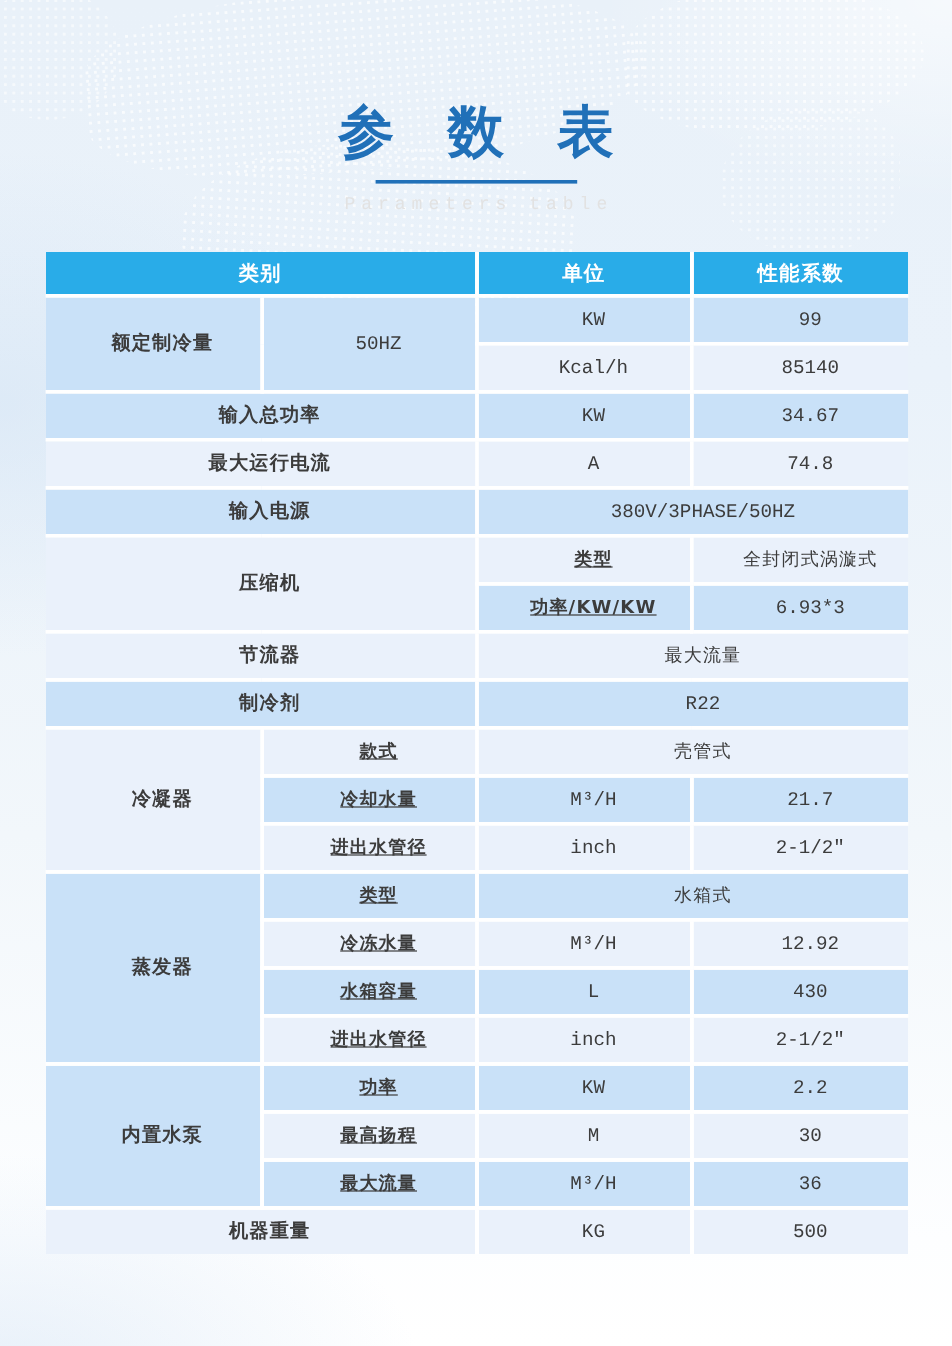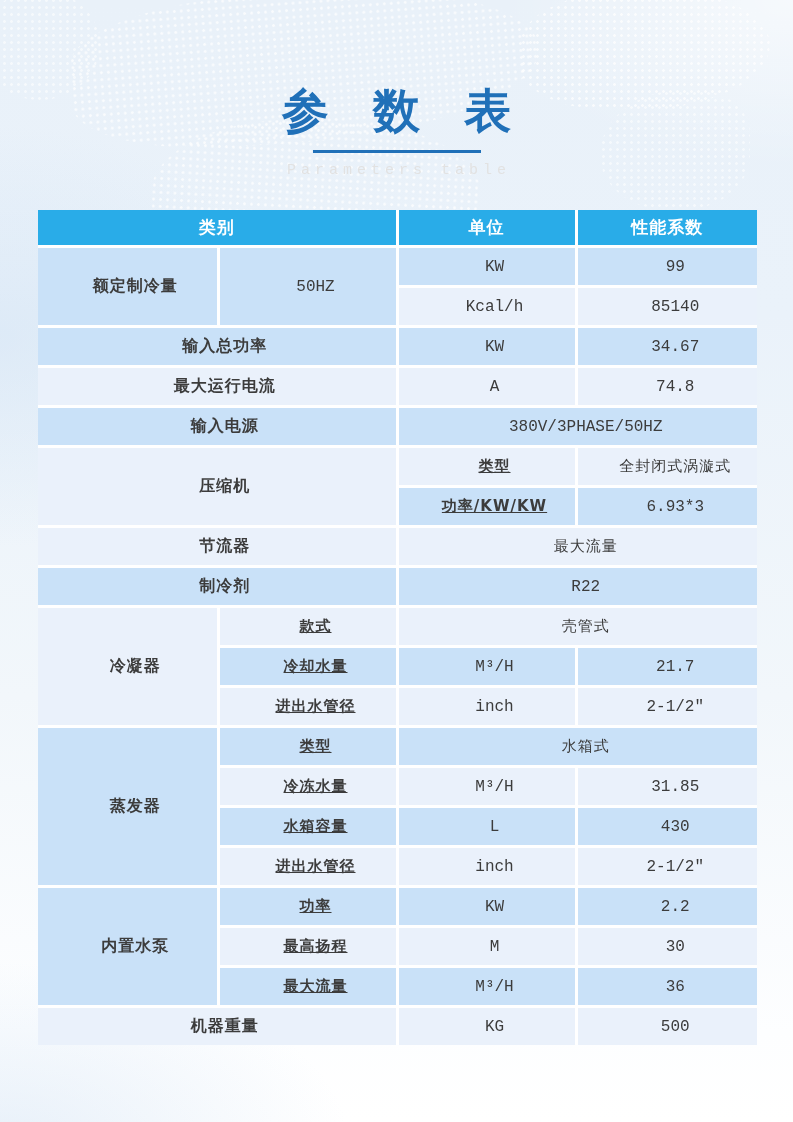--- a/index.html
+++ b/index.html
@@ -140,21 +140,21 @@
           <td class="mono light">2-1/2″</td>
         </tr>
         <tr>
           <td rowspan="4" class="label dark">蒸发器</td>
           <td class="sub dark">类型</td>
           <td colspan="2" class="cn dark">水箱式</td>
         </tr>
         <tr>
           <td class="sub light">冷冻水量</td>
           <td class="mono light">M³/H</td>
-          <td class="mono light">31.85</td>
+          <td class="mono light">12.92</td>
         </tr>
         <tr>
           <td class="sub dark">水箱容量</td>
           <td class="mono dark">L</td>
           <td class="mono dark">430</td>
         </tr>
         <tr>
           <td class="sub light">进出水管径</td>
           <td class="mono light">inch</td>
           <td class="mono light">2-1/2″</td>

